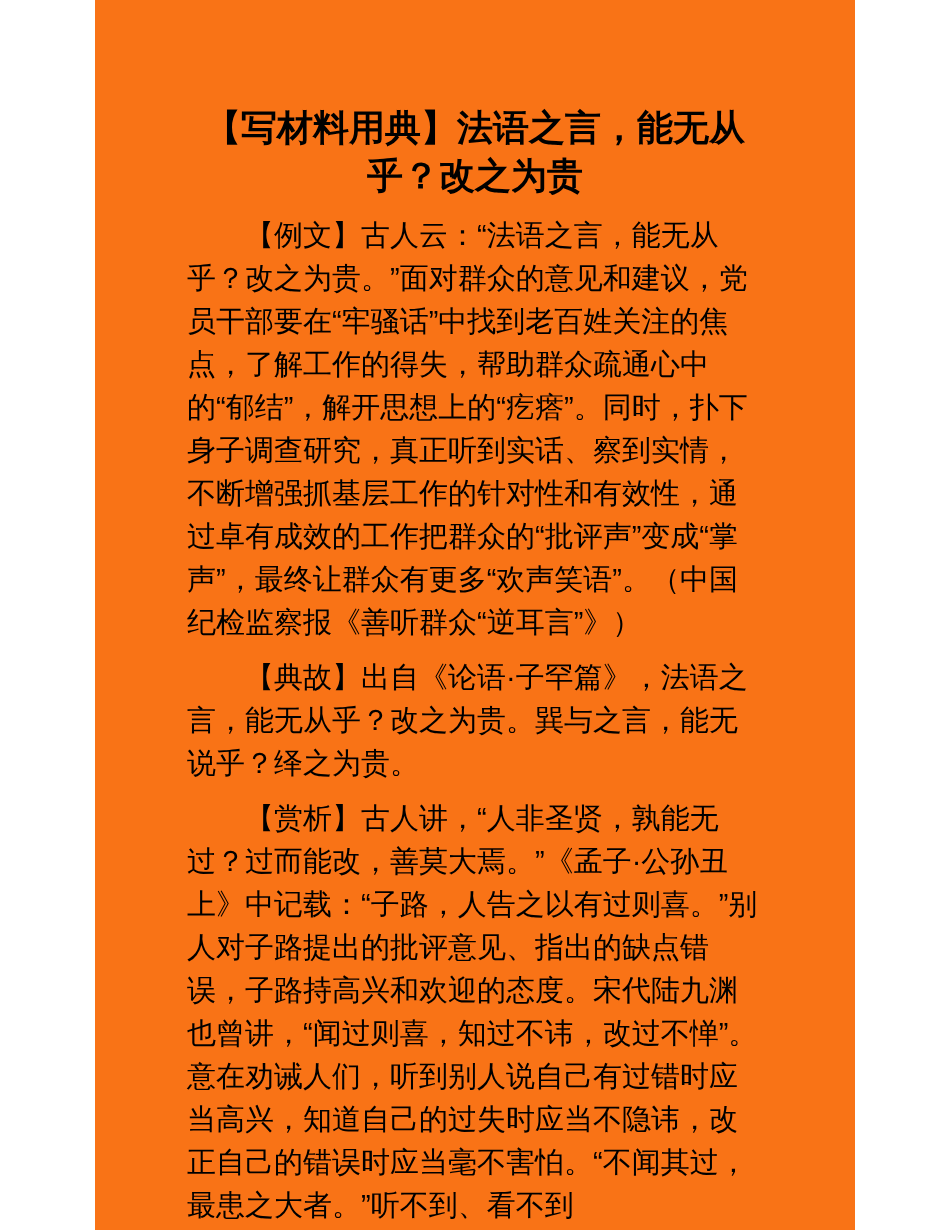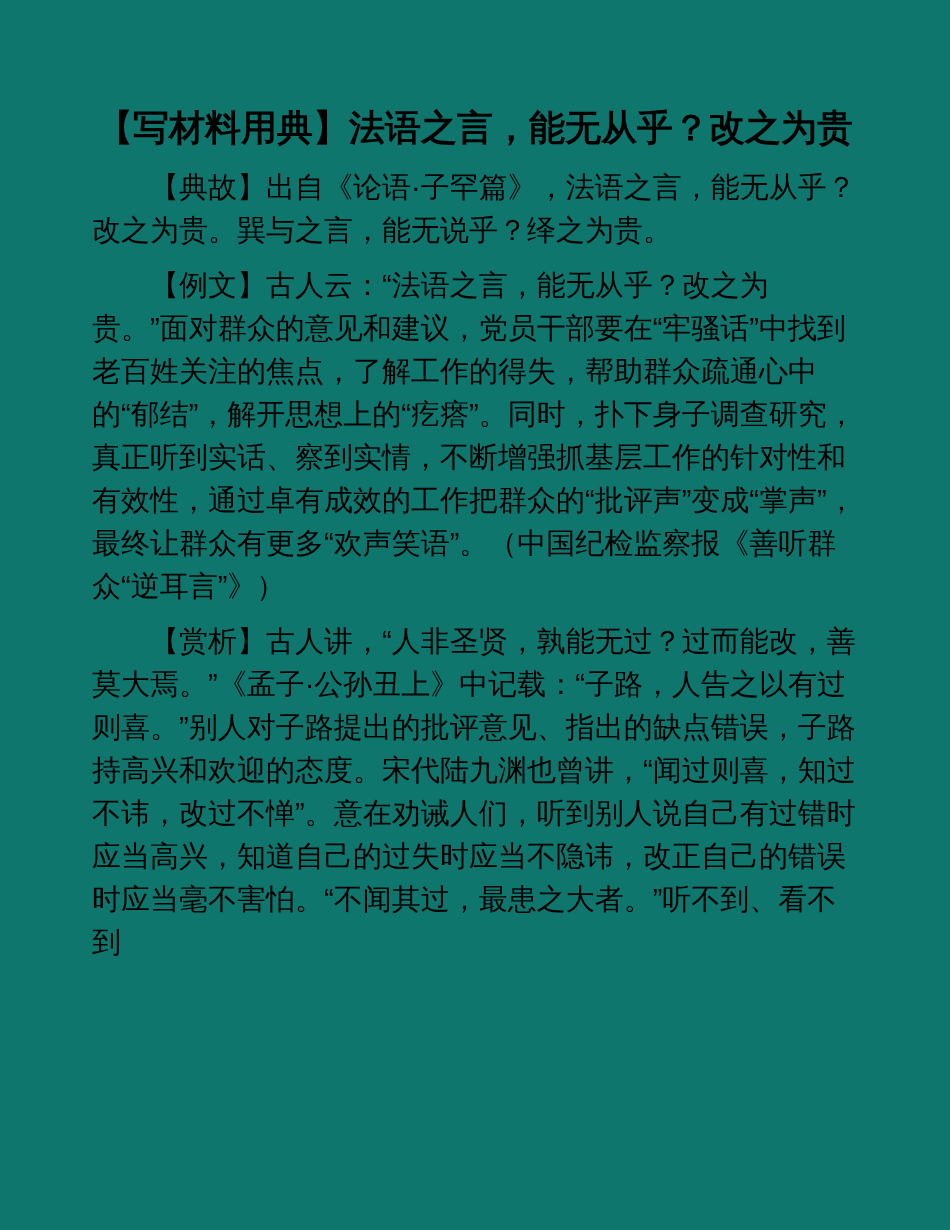--- a/index.html
+++ b/index.html
@@ -2,24 +2,24 @@
 <html><head>
 <meta charset="utf-8">
 <style>
   html, body {
     margin: 0;
     padding: 0;
     background: #ffffff;
   }
   .page {
     position: relative;
-    width: 950px;
+    width: 760px;
     height: 1230px;
     margin: 0 auto;
-    background: #0f766e;
+    background: #f97316;
     overflow: hidden;
     box-sizing: border-box;
     padding: 104px 92px 0 92px;
     font-family: "Liberation Sans", "DejaVu Sans", sans-serif;
     color: #000000;
   }
   .doc-title {
     margin: 0 0 14px 0;
     font-size: 36px;
     line-height: 48px;
@@ -43,17 +43,17 @@
     margin-bottom: 16px;
   }
 </style>
 </head>
 <body>
 
 <div class="page">
   <h1 class="doc-title">【写材料用典】法语之言，能无从乎？改之为贵</h1>
 
   <div class="doc-body">
+    <p class="para">【例文】古人云：“法语之言，能无从乎？改之为贵。”面对群众的意见和建议，党员干部要在“牢骚话”中找到老百姓关注的焦点，了解工作的得失，帮助群众疏通心中的“郁结”，解开思想上的“疙瘩”。同时，扑下身子调查研究，真正听到实话、察到实情，不断增强抓基层工作的针对性和有效性，通过卓有成效的工作把群众的“批评声”变成“掌声”，最终让群众有更多“欢声笑语”。（中国纪检监察报《善听群众“逆耳言”》）</p>
     <p class="para">【典故】出自《论语·子罕篇》，法语之言，能无从乎？改之为贵。巽与之言，能无说乎？绎之为贵。</p>
-    <p class="para">【例文】古人云：“法语之言，能无从乎？改之为贵。”面对群众的意见和建议，党员干部要在“牢骚话”中找到老百姓关注的焦点，了解工作的得失，帮助群众疏通心中的“郁结”，解开思想上的“疙瘩”。同时，扑下身子调查研究，真正听到实话、察到实情，不断增强抓基层工作的针对性和有效性，通过卓有成效的工作把群众的“批评声”变成“掌声”，最终让群众有更多“欢声笑语”。（中国纪检监察报《善听群众“逆耳言”》）</p>
     <p class="para">【赏析】古人讲，“人非圣贤，孰能无过？过而能改，善莫大焉。”《孟子·公孙丑上》中记载：“子路，人告之以有过则喜。”别人对子路提出的批评意见、指出的缺点错误，子路持高兴和欢迎的态度。宋代陆九渊也曾讲，“闻过则喜，知过不讳，改过不惮”。意在劝诫人们，听到别人说自己有过错时应当高兴，知道自己的过失时应当不隐讳，改正自己的错误时应当毫不害怕。“不闻其过，最患之大者。”听不到、看不到</p>
   </div>
 </div>
 
 </body></html>

